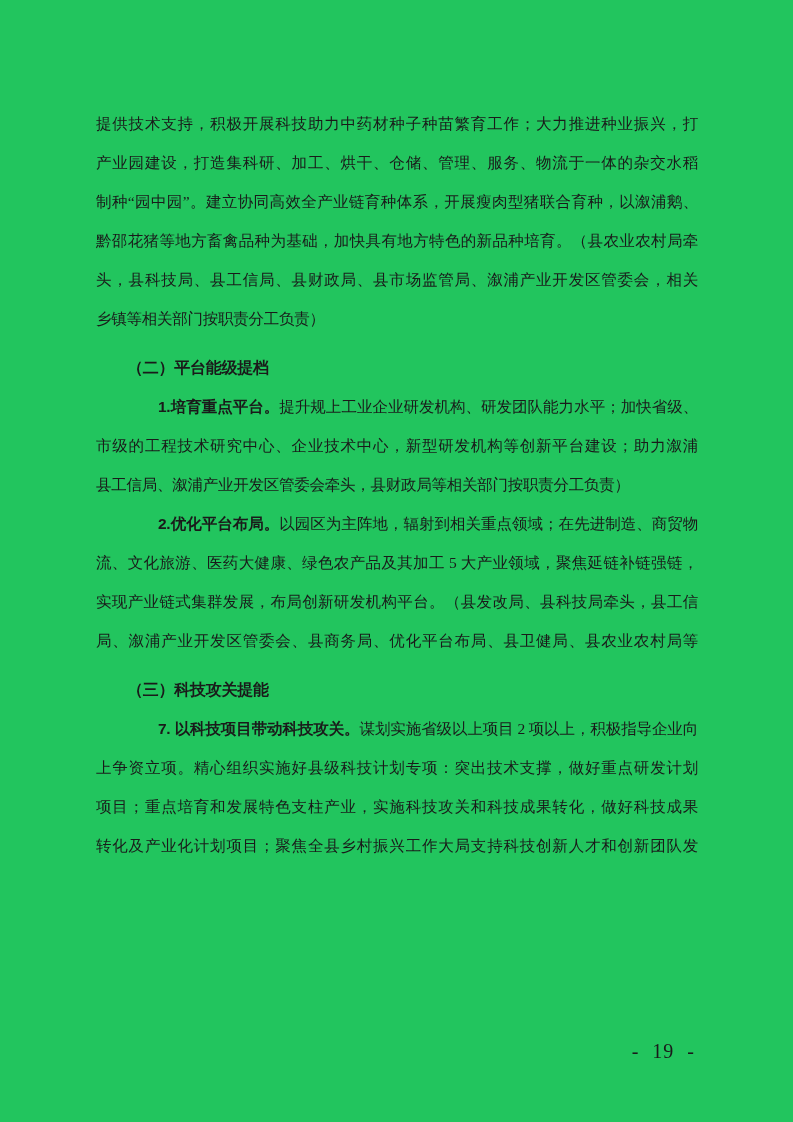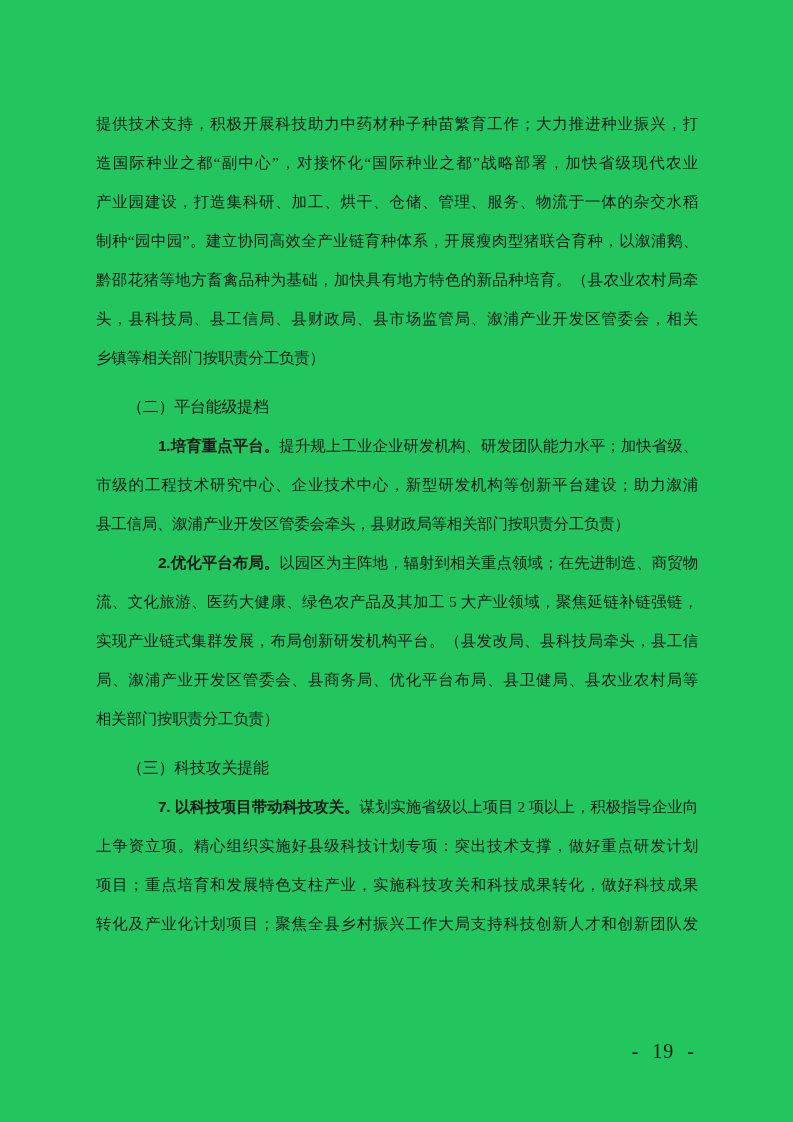--- a/index.html
+++ b/index.html
@@ -23,21 +23,21 @@
     white-space:nowrap;
     overflow:hidden;
   }
   .fill{
     text-align:justify;
     text-align-last:justify;
   }
   .indent{ text-indent:31px; }
   .heading{
     font-family:"Liberation Sans","DejaVu Sans",sans-serif;
-    font-weight:normal;
+    font-weight:bold;
     font-size:16px;
     margin-top:10px;
     text-indent:31px;
     text-align:left;
     text-align-last:left;
   }
   .lead{
     font-family:"Liberation Sans","DejaVu Sans",sans-serif;
     font-weight:bold;
     margin-left:31px;
@@ -53,38 +53,36 @@
     color:#1a1a1a;
   }
 </style>
 </head>
 <body>
 
 <div class="page">
   <div class="doc-body">
 
     <div class="line fill">提供技术支持，积极开展科技助力中药材种子种苗繁育工作；大力推进种业振兴，打</div>
-    <div class="line fill">造国际种业之都“副中心”，对接怀化“国际种业之都”战略部署，加快省级现代农业</div>
     <div class="line fill">产业园建设，打造集科研、加工、烘干、仓储、管理、服务、物流于一体的杂交水稻</div>
     <div class="line fill">制种“园中园”。建立协同高效全产业链育种体系，开展瘦肉型猪联合育种，以溆浦鹅、</div>
     <div class="line fill">黔邵花猪等地方畜禽品种为基础，加快具有地方特色的新品种培育。（县农业农村局牵</div>
     <div class="line fill">头，县科技局、县工信局、县财政局、县市场监管局、溆浦产业开发区管委会，相关</div>
     <div class="line">乡镇等相关部门按职责分工负责）</div>
 
     <div class="line heading">（二）平台能级提档</div>
 
     <div class="line fill indent"><span class="lead">1.培育重点平台。</span><span>提升规上工业企业研发机构、研发团队能力水平；加快省级、</span></div>
     <div class="line fill">市级的工程技术研究中心、企业技术中心，新型研发机构等创新平台建设；助力溆浦</div>
     <div class="line">县工信局、溆浦产业开发区管委会牵头，县财政局等相关部门按职责分工负责）</div>
 
     <div class="line fill indent"><span class="lead">2.优化平台布局。</span><span>以园区为主阵地，辐射到相关重点领域；在先进制造、商贸物</span></div>
     <div class="line fill">流、文化旅游、医药大健康、绿色农产品及其加工 5 大产业领域，聚焦延链补链强链，</div>
     <div class="line fill">实现产业链式集群发展，布局创新研发机构平台。（县发改局、县科技局牵头，县工信</div>
     <div class="line fill">局、溆浦产业开发区管委会、县商务局、优化平台布局、县卫健局、县农业农村局等</div>
-    <div class="line">相关部门按职责分工负责）</div>
 
     <div class="line heading">（三）科技攻关提能</div>
 
     <div class="line fill indent"><span class="lead">7. 以科技项目带动科技攻关。</span><span>谋划实施省级以上项目 2 项以上，积极指导企业向</span></div>
     <div class="line fill">上争资立项。精心组织实施好县级科技计划专项：突出技术支撑，做好重点研发计划</div>
     <div class="line fill">项目；重点培育和发展特色支柱产业，实施科技攻关和科技成果转化，做好科技成果</div>
     <div class="line fill">转化及产业化计划项目；聚焦全县乡村振兴工作大局支持科技创新人才和创新团队发</div>
 
   </div>
 

